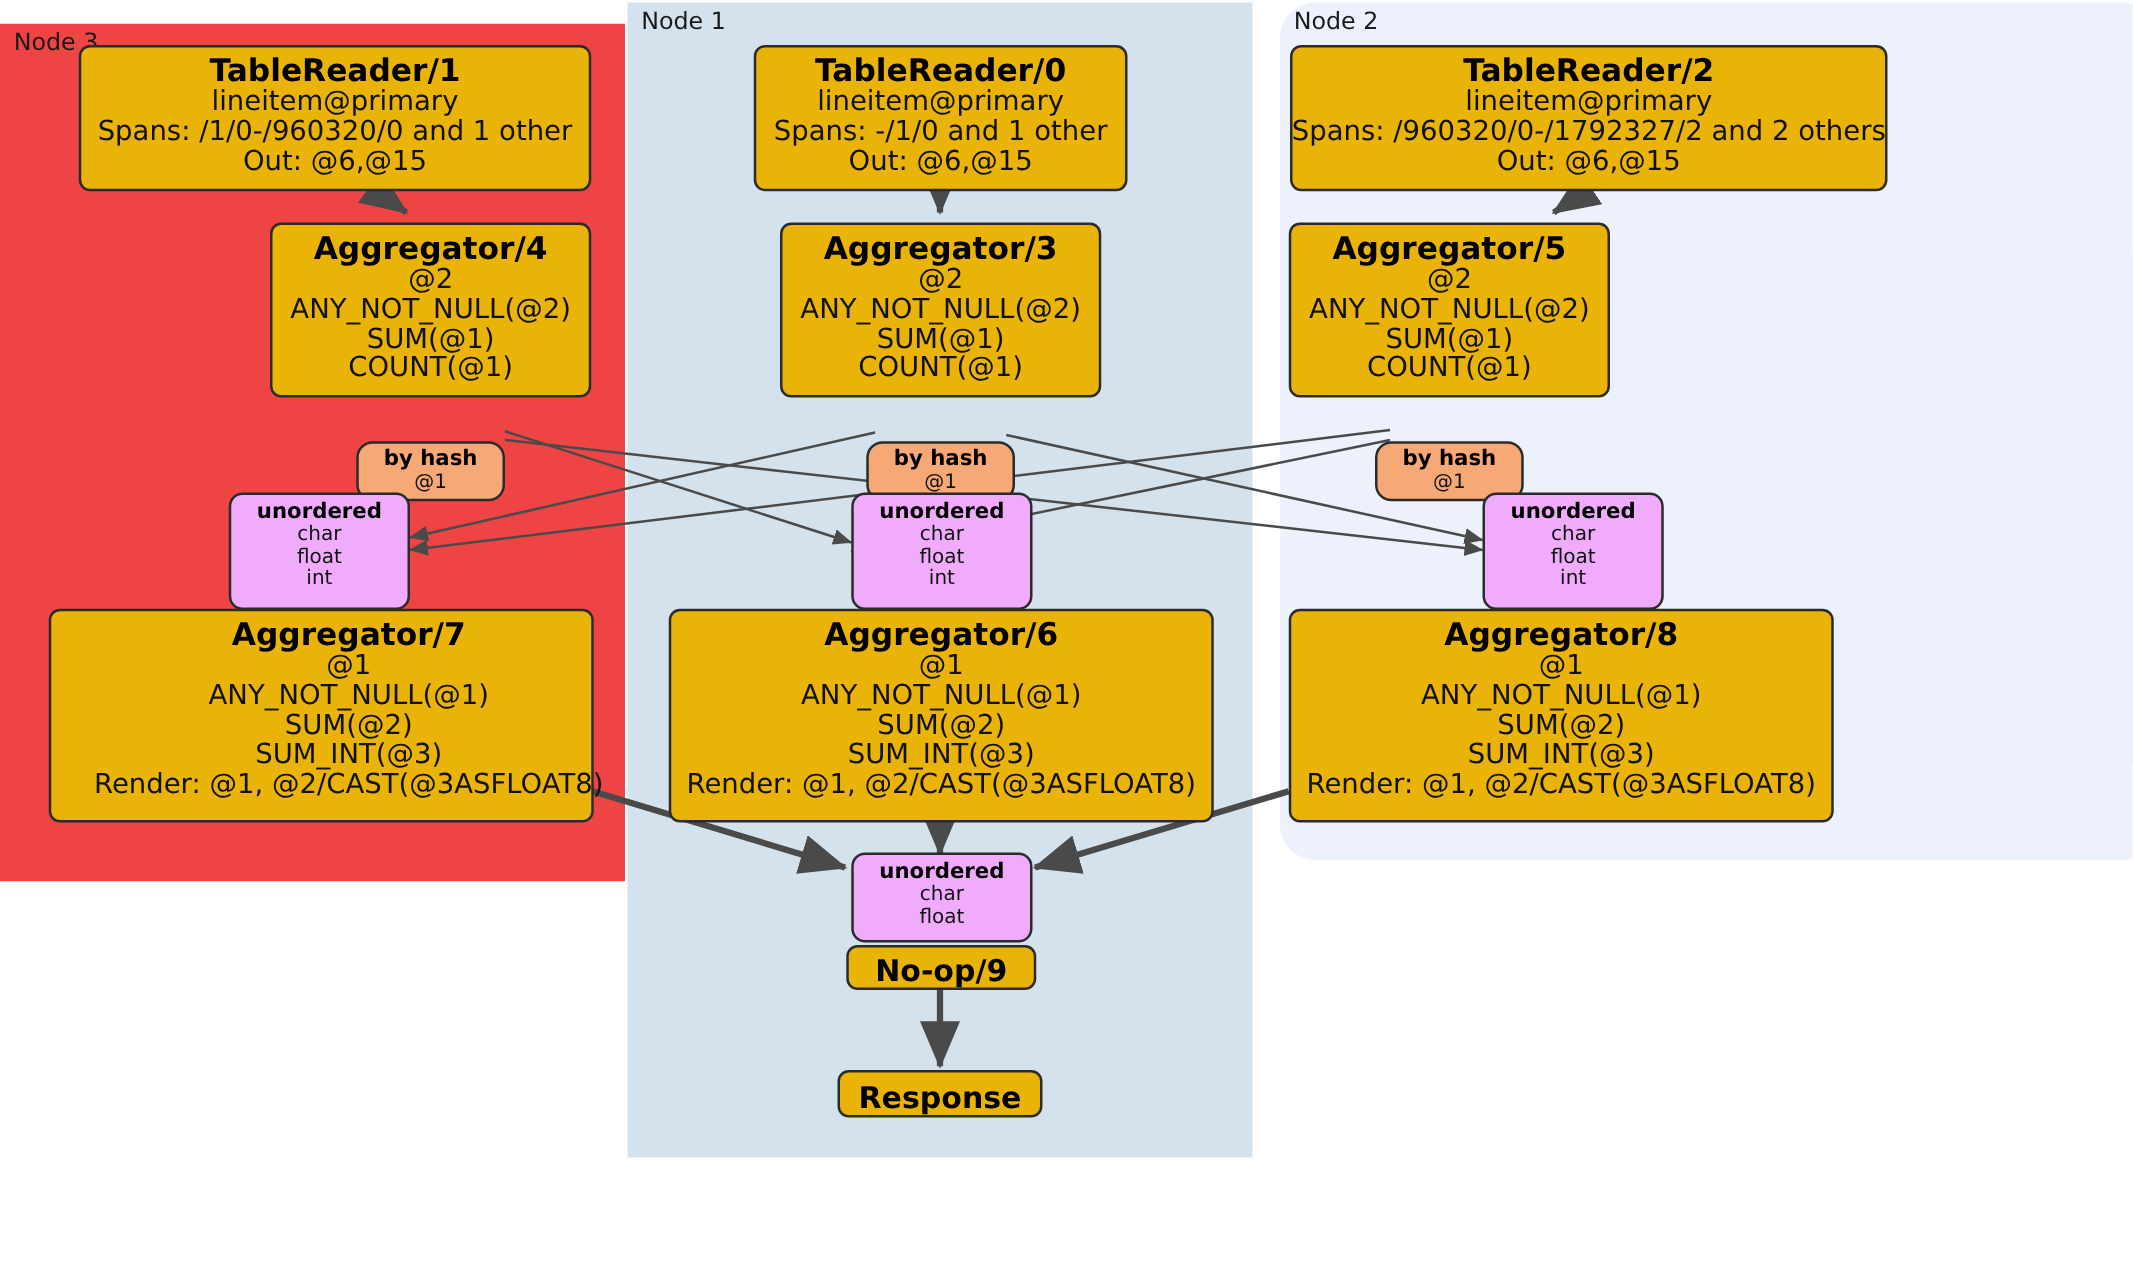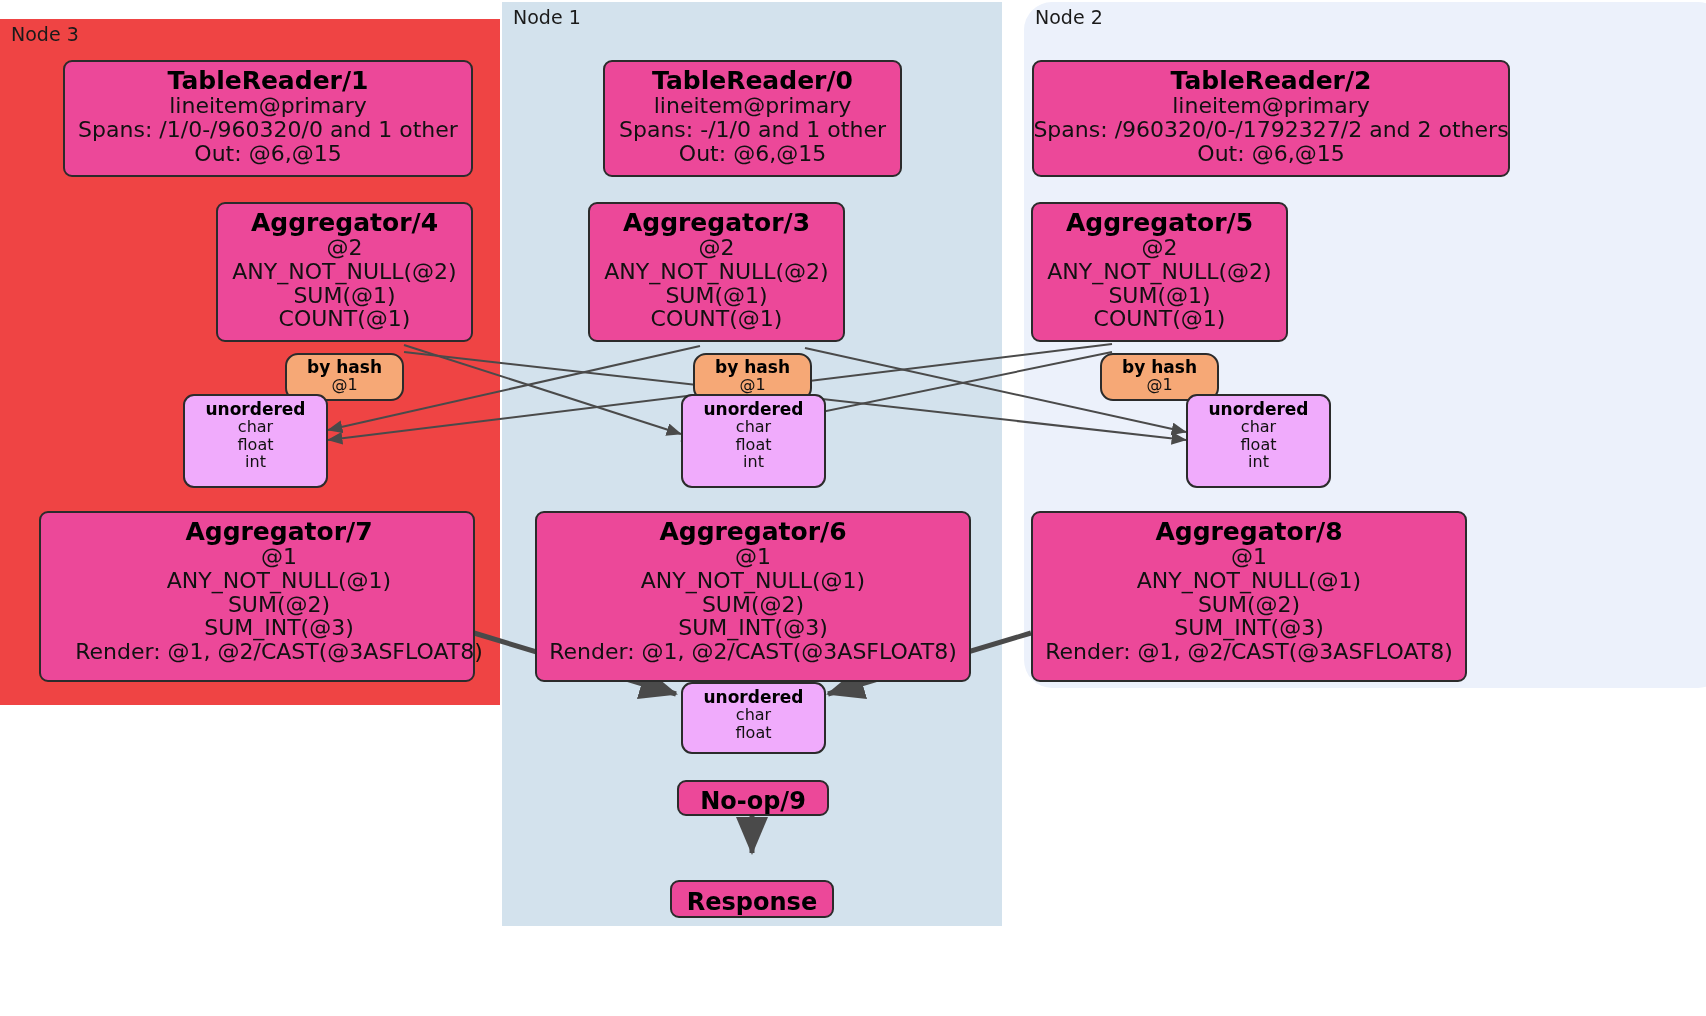--- a/index.html
+++ b/index.html
@@ -23,21 +23,21 @@
   
   #edges{position:absolute;left:0;top:0;width:1706px;height:1016px;overflow:visible;}
 
   
   .box{
     position:absolute;box-sizing:border-box;
     border:2px solid #2b2b2b;border-radius:9px;
     display:flex;flex-direction:column;align-items:center;justify-content:flex-start;
     text-align:center;line-height:1.08;
   }
-  .proc{background:#ec4899;margin-top:24px;}
+  .proc{background:#eab308;}
   .router{background:#f6a876;border-radius:13px;margin-top:40px;}
   .sink{background:#f0abfc;border-radius:11px;}
 
   .ttl{font-weight:bold;font-size:25px;color:#000;letter-spacing:0px;white-space:nowrap;}
   .ttl-sm{font-weight:bold;font-size:17px;color:#000;white-space:nowrap;}
   .ln{font-size:22px;color:#111;white-space:nowrap;}
   .ln-sm{font-size:16px;color:#111;white-space:nowrap;}
 
   .box.proc{padding-top:5px;}
   .box.router{padding-top:3px;}
@@ -122,21 +122,21 @@
   </div>
 
   <div class="box proc" style="left:216px;top:178px;width:257px;height:140px;">
     <div class="ttl">Aggregator/4</div>
     <div class="ln">@2</div>
     <div class="ln">ANY_NOT_NULL(@2)</div>
     <div class="ln">SUM(@1)</div>
     <div class="ln">COUNT(@1)</div>
   </div>
 
-  <div class="box proc" style="left:588px;top:178px;width:257px;height:140px;">
+  <div class="box proc" style="left:624px;top:178px;width:257px;height:140px;">
     <div class="ttl">Aggregator/3</div>
     <div class="ln">@2</div>
     <div class="ln">ANY_NOT_NULL(@2)</div>
     <div class="ln">SUM(@1)</div>
     <div class="ln">COUNT(@1)</div>
   </div>
 
   <div class="box proc" style="left:1031px;top:178px;width:257px;height:140px;">
     <div class="ttl">Aggregator/5</div>
     <div class="ln">@2</div>

